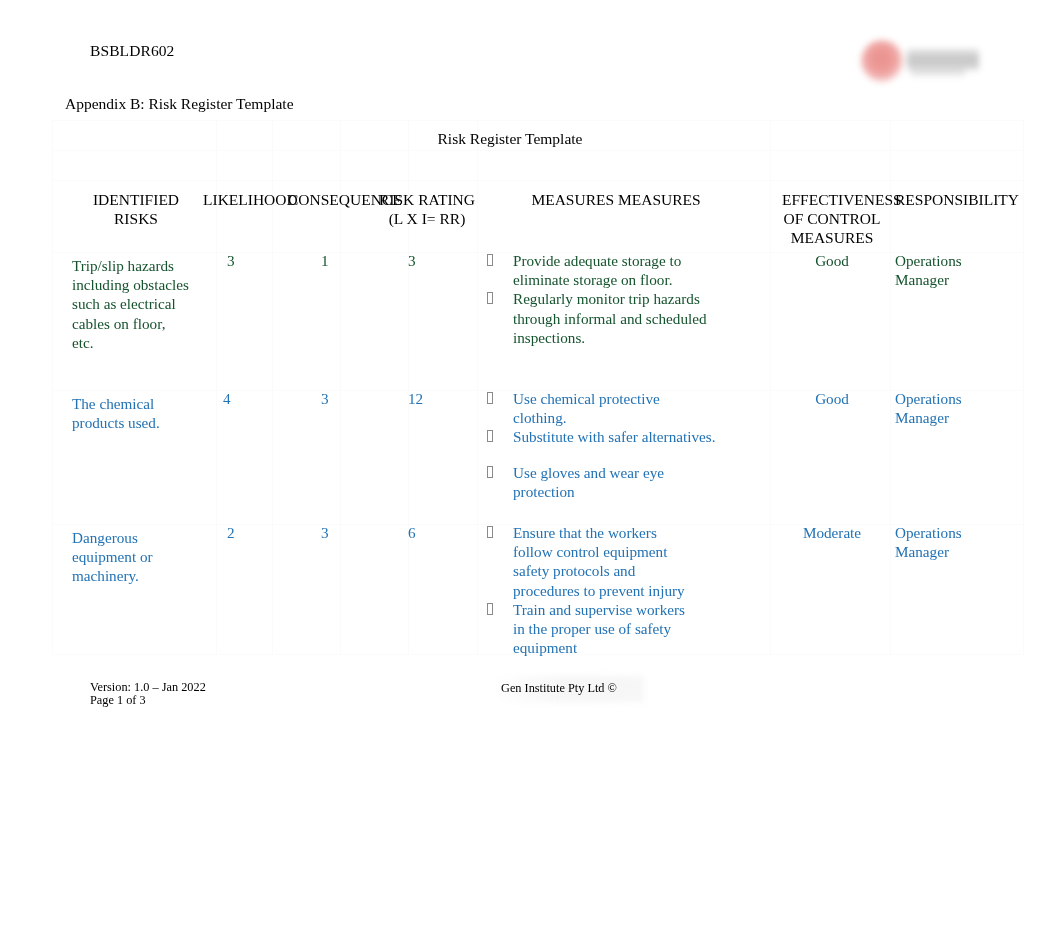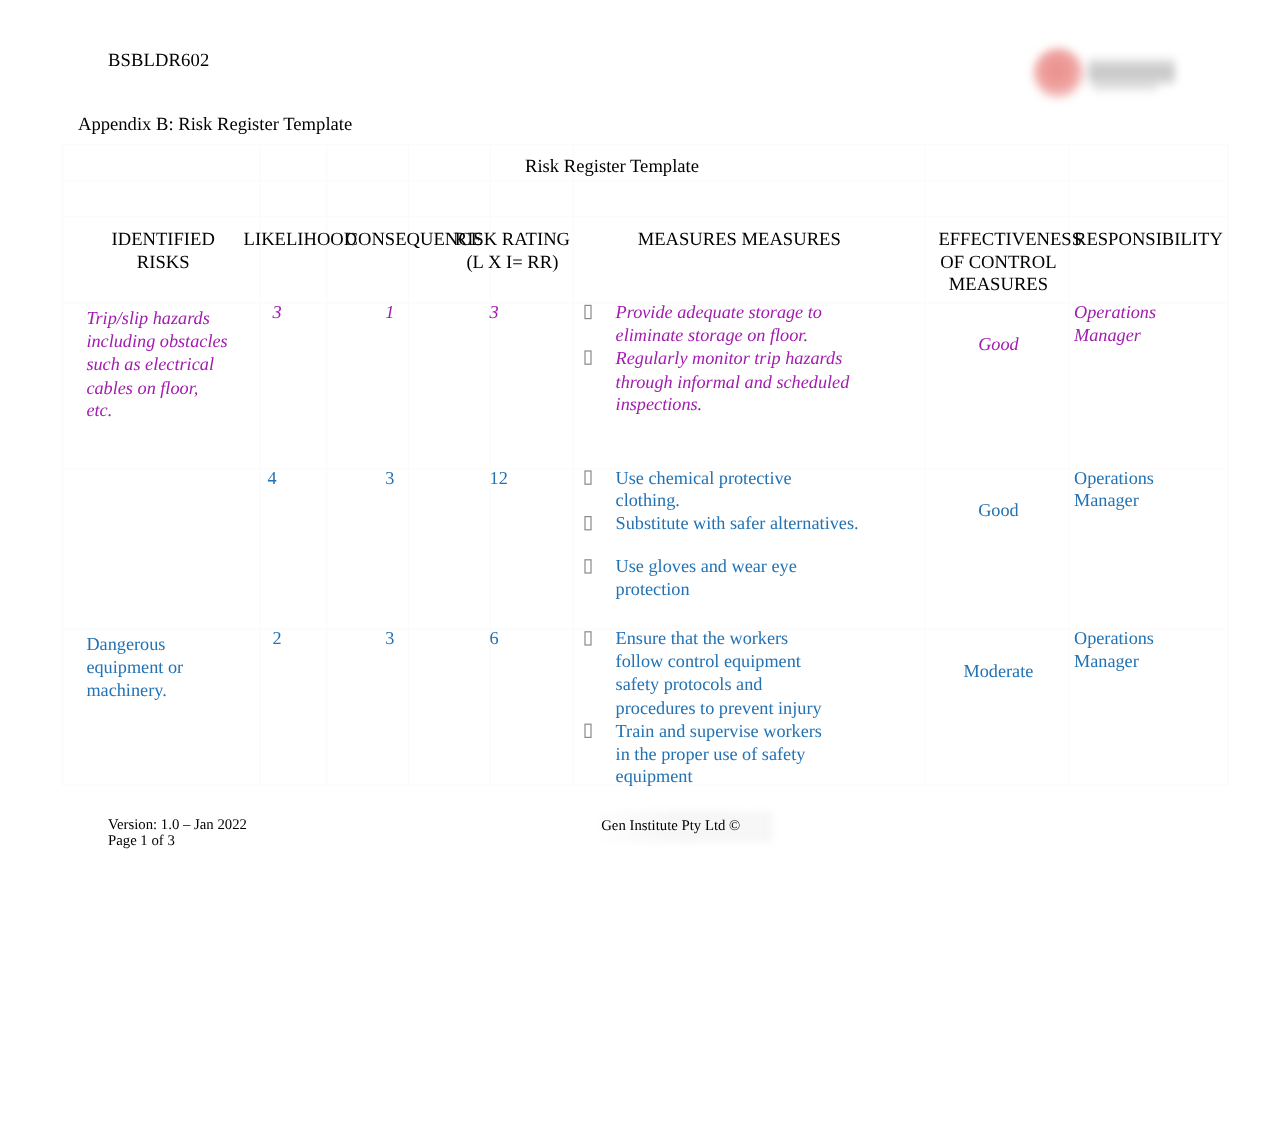--- a/index.html
+++ b/index.html
@@ -133,25 +133,25 @@
   .cell {
     position: absolute;
     font-size: 15.2px;
     line-height: 19.2px;
   }
   .col-risk   { left: 72px;  width: 118px; }
   .col-like   { left: 227px; width: 44px;  }
   .col-cons   { left: 321px; width: 44px;  }
   .col-rate   { left: 408px; width: 50px;  }
   .col-ctrl   { left: 487px; width: 230px; }
-  .col-eff    { left: 782px; width: 100px; text-align: center; margin-top: 27px; }
+  .col-eff    { left: 782px; width: 100px; text-align: center; }
   .col-resp   { left: 895px; width: 104px; }
 
   .blue { color: #2272b4; }
-  .black { color: #a21caf; font-style: italic; }
+  .black { color: #14532d; }
 
   
   .blist { margin: 0; padding: 0; list-style: none; }
   .blist li {
     position: relative;
     padding-left: 26px;
     margin: 0 0 0 0;
   }
   .tofu {
     position: absolute;
@@ -260,20 +260,21 @@
   <div class="cell col-rate black" style="top:251px;">3</div>
   <div class="cell col-ctrl black" style="top:251px;">
     <ul class="blist">
       <li><span class="tofu"></span><span>Provide adequate storage to eliminate storage on floor.</span></li>
       <li><span class="tofu"></span><span>Regularly monitor trip hazards through informal and scheduled inspections.</span></li>
     </ul>
   </div>
   <div class="cell col-eff black" style="top:251px;">Good</div>
   <div class="cell col-resp black" style="top:251px;">Operations Manager</div>
 
+  <div class="cell col-risk blue" style="top:394px;">The chemical products used.</div>
   <div class="cell col-like blue" style="top:389px; left:223px;">4</div>
   <div class="cell col-cons blue" style="top:389px;">3</div>
   <div class="cell col-rate blue" style="top:389px;">12</div>
   <div class="cell col-ctrl blue" style="top:389px;">
     <ul class="blist">
       <li><span class="tofu"></span><span>Use chemical protective clothing.</span></li>
       <li><span class="tofu"></span><span>Substitute with safer alternatives.</span></li>
       <li style="margin-top:16px;"><span class="tofu"></span><span>Use gloves and wear eye protection</span></li>
     </ul>
   </div>

